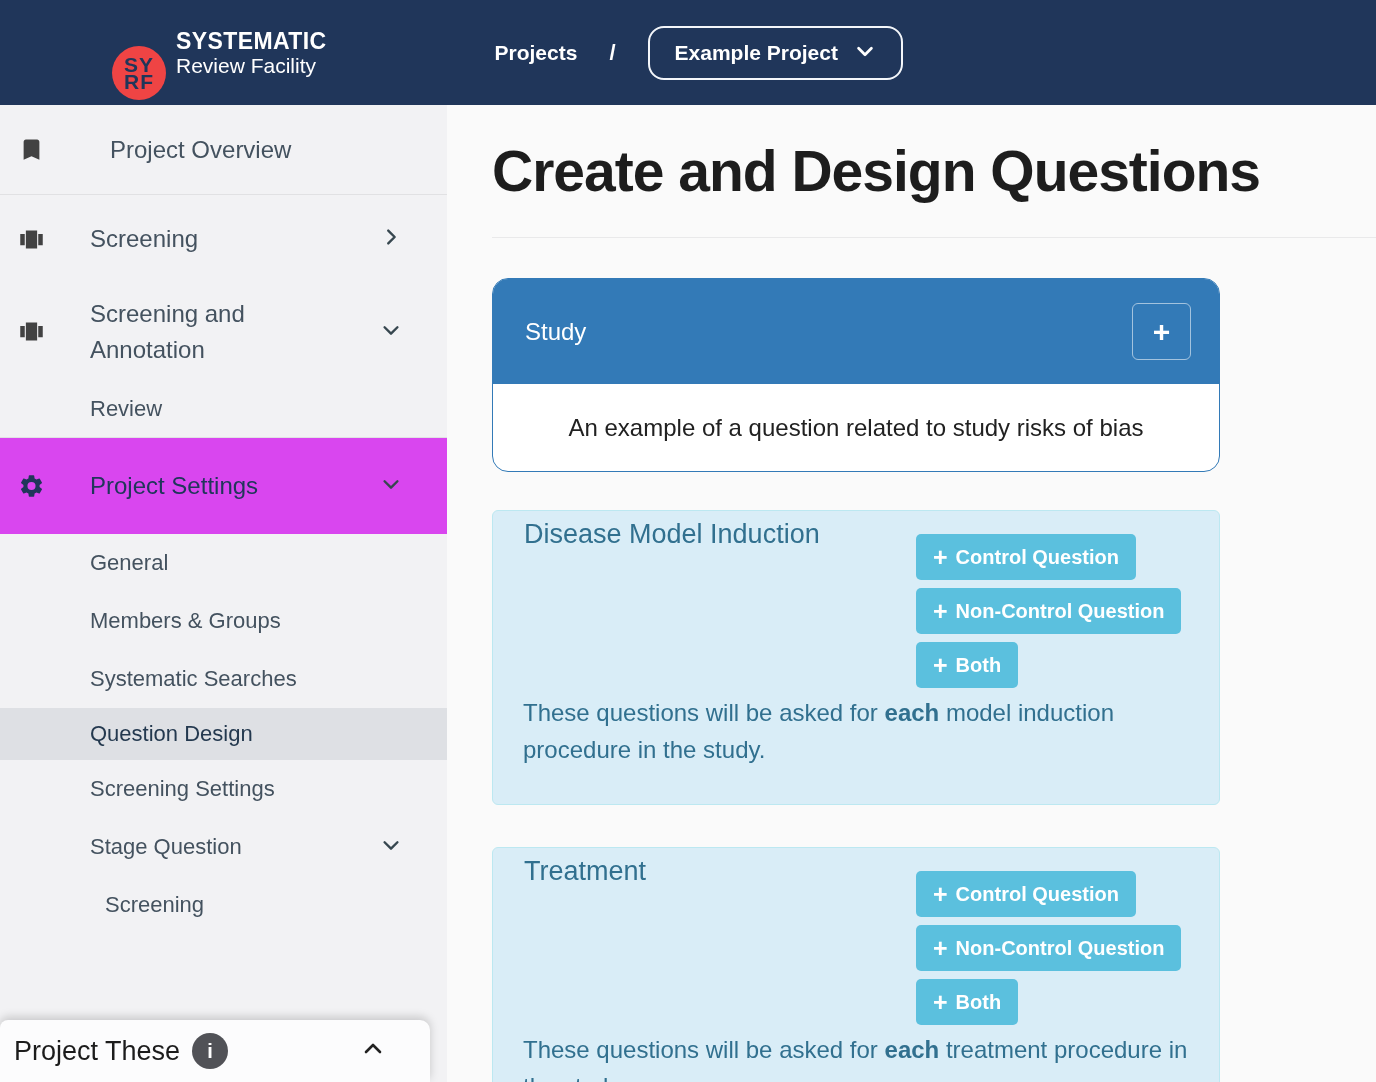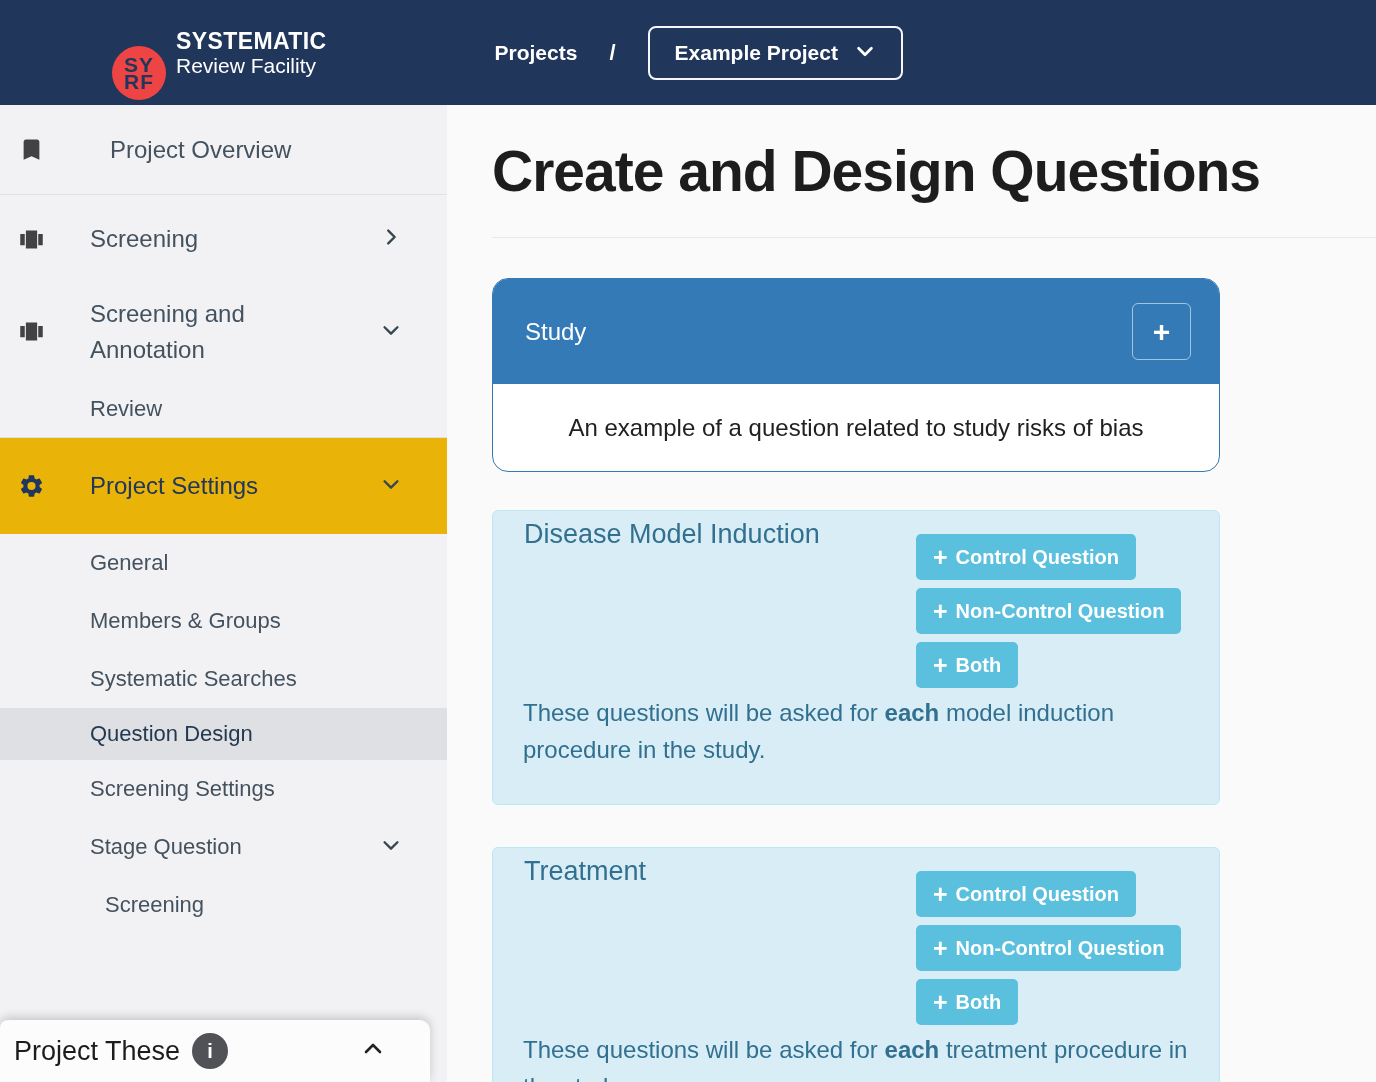--- a/index.html
+++ b/index.html
@@ -12,40 +12,40 @@
   .logo-group { display:flex; align-items:center; margin-left:112px; cursor:pointer; }
   .logo-circle { width:54px; height:54px; border-radius:50%; background:#ef4444; display:flex;
     flex-direction:column; align-items:center; justify-content:center; overflow:hidden;margin-top:40px; }
   .logo-circle span { color:var(--header-bg,#20365a); font-weight:700; font-size:21px; line-height:17px; letter-spacing:1px; }
   .logo-text { margin-left:10px; color:#fff; }
   .logo-text .l1 { font-weight:700; font-size:23px; letter-spacing:0.4px; line-height:25px; }
   .logo-text .l2 { font-weight:400; font-size:21px; line-height:23px; }
   .breadcrumb-group { display:flex; align-items:center; margin-left:168px; color:#fff; }
   .crumb-root { font-weight:700; font-size:21px; cursor:pointer; }
   .crumb-sep { font-weight:700; font-size:22px; margin:0 32px; }
-  .project-select { display:flex; align-items:center; gap:16px; border:2px solid #f3f6fa; border-radius:8px;
+  .project-select { display:flex; align-items:center; gap:16px; border:2px solid #f3f6fa; border-radius:16px;
     padding:12px 25px; cursor:pointer; background:transparent; color:#fff; }
   .project-select .pname { font-weight:700; font-size:21px; }
   .chev { display:inline-block; }
 
   
   .sidebar { position:absolute; top:105px; left:0; width:447px; height:977px;
     background:var(--sidebar-bg,#f2f2f4); z-index:10; }
   .nav-row { display:flex; align-items:center; position:relative; cursor:pointer; }
   .nav-row .ic { position:absolute; left:18px; width:27px; height:27px; color:#424242; display:flex; align-items:center; }
   .nav-row .lbl { margin-left:90px; color:#44525f; font-size:24px; }
   .nav-row .chev-right, .nav-row .chev-down { position:absolute; right:45px; color:#37474f; }
   .r-divider { border-bottom:1px solid #e1e1e3; }
   .row-po { height:90px;padding-left:20px; }
   .row-studies { height:88px; }
   .row-screening { height:88px; }
   .row-sa { height:97px; }
   .row-sa .lbl { width:215px; line-height:36px; }
   .row-review { height:44px; }
-  .row-settings { height:96px; background:#eab308; }
+  .row-settings { height:96px; background:#d946ef; }
   .row-settings .ic { color:var(--header-bg,#20365a); }
   .row-settings .lbl { color:var(--header-bg,#20365a); }
   .sub-row { height:58px; display:flex; align-items:center; position:relative; cursor:pointer; }
   .sub-row .lbl { margin-left:90px; color:#44525f; font-size:22px; }
   .sub-row .chev-down { position:absolute; right:45px; color:#37474f; }
   .sub-row.active { height:52px; background:#dee0e4; }
   .sub-row.active .lbl { color:#24394f; }
   .sub-row.deep .lbl { margin-left:105px; }
 
   .sidebar-footer { position:absolute; bottom:0; left:0; width:430px; height:62px;

